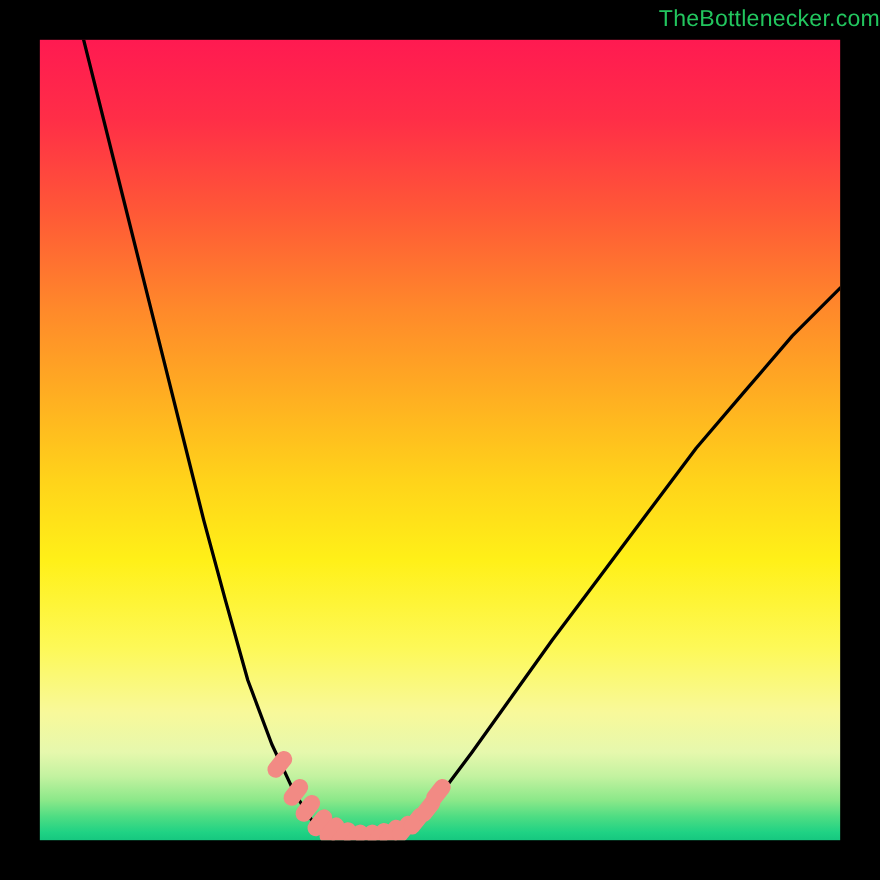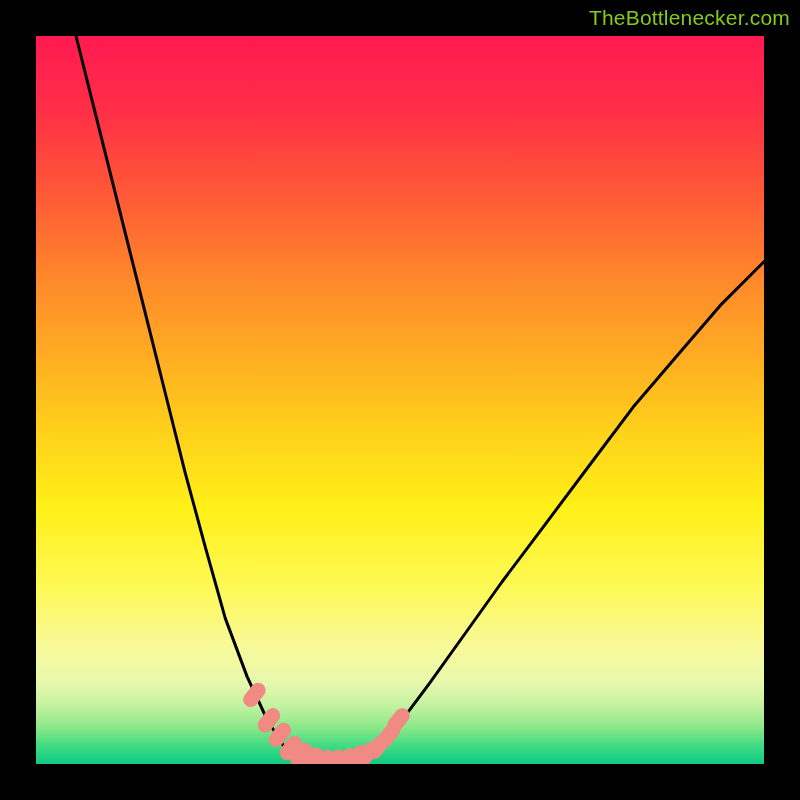--- a/index.html
+++ b/index.html
@@ -43,22 +43,22 @@
       #c3f2a0 92%,
       #8be889 95%,
       #4fdd83 97%,
       #1fd284 99%,
       #16c77f 100%
     );
   }
   .watermark {
     position: absolute;
     top: 6px;
-    right: 10px;
-    color: #84cc16;
+    right: 0;
+    color: #22c55e;
     font-size: 21px;
     letter-spacing: 0.2px;
     font-family: Arial, Helvetica, sans-serif;
   }
   svg.curves {
     position: absolute;
     left: 0; top: 0;
     width: 100%; height: 100%;
   }
 </style>

